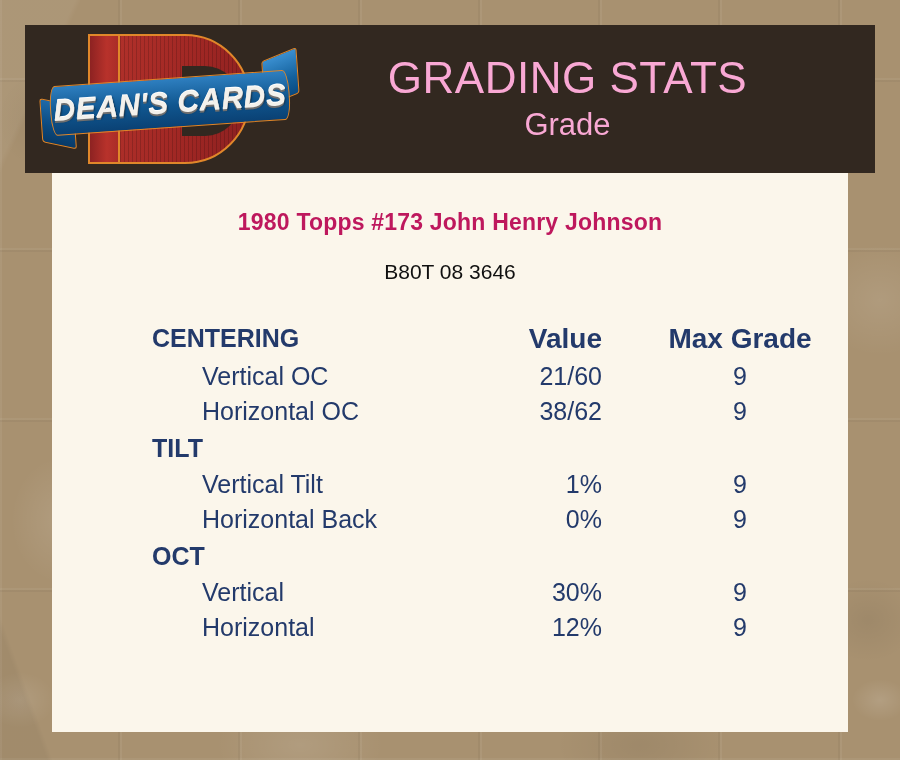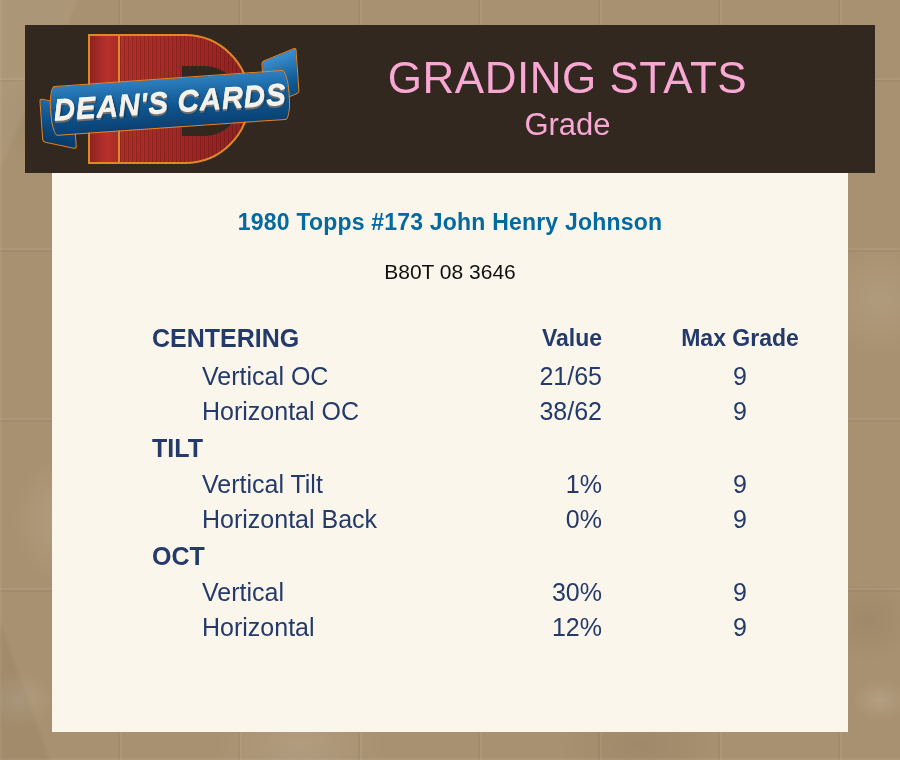--- a/index.html
+++ b/index.html
@@ -117,42 +117,42 @@
   #title-sub{
     font-size:31px;line-height:40px;margin-top:2px;
   }
 
   
   #panel{
     position:absolute;left:52px;top:173px;width:796px;height:559px;
     background:#fbf6eb;
   }
   #card-title{
-    text-align:center;font-size:23px;font-weight:bold;color:#0369a1;
+    text-align:center;font-size:23px;font-weight:bold;color:#be185d;
     margin-top:36px;letter-spacing:.2px;
   }
   #card-serial{
     text-align:center;font-size:21px;color:#101010;margin-top:24px;
   }
 
   
   #stats{
     margin:34px 0 0 0;width:100%;border-collapse:collapse;
     color:#233a6b;
   }
   #stats col.c-label{width:420px;}
   #stats col.c-value{width:180px;}
   #stats col.c-grade{width:196px;}
   #stats th,#stats td{padding:0;}
   .hdr-label{
     text-align:left;padding-left:100px !important;
     font-size:25px;font-weight:bold;height:41px;vertical-align:middle;
   }
   .hdr-value,.hdr-grade{
-    font-size:23px;font-weight:bold;height:41px;vertical-align:middle;margin-top:17px;
+    font-size:28px;font-weight:bold;height:41px;vertical-align:middle;margin-top:17px;
   }
   .hdr-value{text-align:right;padding-right:50px !important;}
   .hdr-grade{text-align:center;padding-right:20px !important;}
   .sec-label{
     text-align:left;padding-left:100px !important;
     font-size:25px;font-weight:bold;height:38px;vertical-align:middle;
   }
   .row-label{
     text-align:left;padding-left:150px !important;
     font-size:25px;height:35px;vertical-align:middle;margin-left:36px;
@@ -210,21 +210,21 @@
     <thead>
       <tr>
         <th class="hdr-label">CENTERING</th>
         <th class="hdr-value">Value</th>
         <th class="hdr-grade">Max Grade</th>
       </tr>
     </thead>
     <tbody id="stats-body">
         <tr>
           <td class="row-label">Vertical OC</td>
-          <td class="row-value">21/65</td>
+          <td class="row-value">21/60</td>
           <td class="row-grade">9</td>
         </tr>
         <tr>
           <td class="row-label">Horizontal OC</td>
           <td class="row-value">38/62</td>
           <td class="row-grade">9</td>
         </tr>
         <tr>
           <td class="sec-label">TILT</td>
           <td class="row-value"></td>

